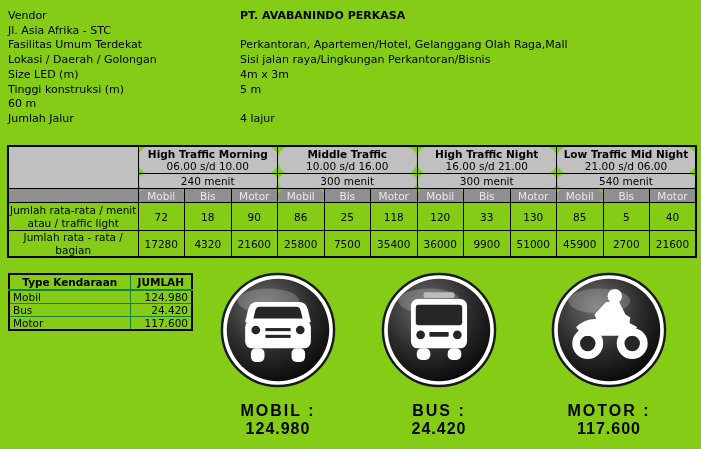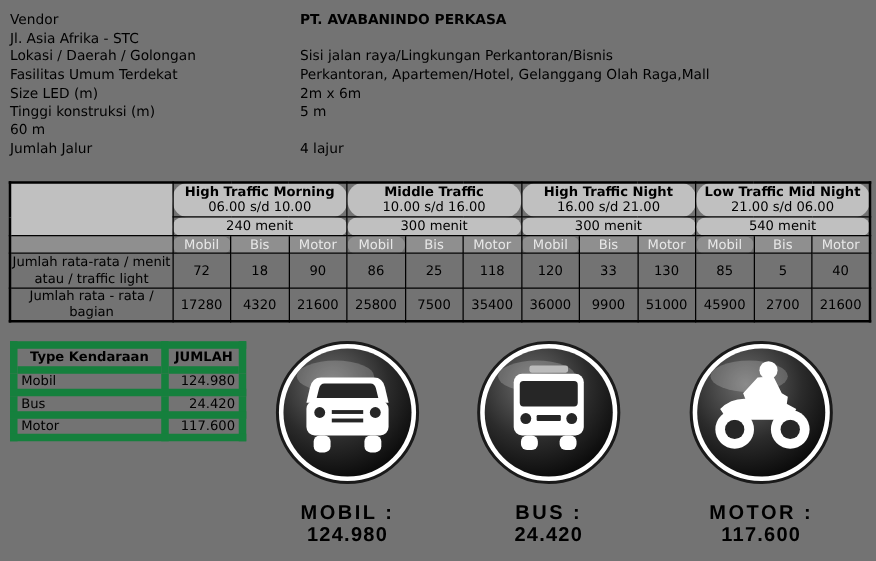--- a/index.html
+++ b/index.html
@@ -1,16 +1,16 @@
 <!DOCTYPE html>
 <html><head>
 <meta charset="utf-8">
 <style>
   html,body{margin:0;padding:0;background:#fff;}
-  .page{position:relative;width:701px;height:449px;background:#737373;
+  .page{position:relative;width:701px;height:449px;background:#84cc16;
         font-family:"DejaVu Sans",sans-serif;color:#000;overflow:hidden;}
 
   
   .info{position:absolute;left:8px;top:9px;}
   .info-row{display:flex;font-size:11px;line-height:14.7px;white-space:pre;}
   .info-label{width:232px;flex:0 0 232px;}
   .info-row.bold .info-value{font-weight:bold;}
 
   
   table.traffic{position:absolute;left:7px;top:145px;width:690px;
@@ -24,21 +24,21 @@
   td.vhead{background:#8f8f8f;color:#e8e8e8;height:13px;border-bottom-width:2px;}
   td.vhead-first{background:#8f8f8f;border-right-width:2px;border-bottom-width:2px;}
   td.bl2{border-left-width:2px;border-radius:13px;}
   td.rlabel{text-align:left;padding:1px 2px;border-right-width:2px;line-height:12.5px;}
   tr.r1 td{height:27px;}
   tr.r2 td{height:18px;}
 
   
   table.summary{position:absolute;left:8px;top:273px;border-collapse:collapse;
         font-size:10.5px;border:2px solid #000;table-layout:fixed;}
-  table.summary td{border:6px solid #15803d;padding:0 3px;height:12px;line-height:12px;}
+  table.summary td{border:1px solid #15803d;padding:0 3px;height:12px;line-height:12px;}
   table.summary tr.shead td{font-weight:bold;text-align:center;height:14px;border-bottom-width:2px;}
   td.sname{text-align:left;}
   td.sval{text-align:right;}
 
   
   .badge{position:absolute;top:272px;width:116px;text-align:center;}
   .badge-mobil{left:220px;} .badge-bus{left:381px;} .badge-motor{left:551px;}
   .badge-label{margin-top:10px;font-family:Liberation Sans, sans-serif;
         font-weight:bold;font-size:16px;letter-spacing:2px;line-height:18px;white-space:nowrap;}
   .badge-value{font-family:"Liberation Sans",sans-serif;font-weight:bold;
@@ -51,30 +51,30 @@
 
   <div class="info">
     <div class="info-row bold">
       <span class="info-label">Vendor</span>
       <span class="info-value">PT. AVABANINDO PERKASA</span>
     </div>
     <div class="info-row">
       <span class="info-value">Jl. Asia Afrika - STC</span>
     </div>
     <div class="info-row">
+      <span class="info-label">Fasilitas Umum Terdekat</span>
+      <span class="info-value">Perkantoran, Apartemen/Hotel, Gelanggang Olah Raga,Mall</span>
+    </div>
+    <div class="info-row">
       <span class="info-label">Lokasi / Daerah / Golongan</span>
       <span class="info-value">Sisi jalan raya/Lingkungan Perkantoran/Bisnis</span>
     </div>
     <div class="info-row">
-      <span class="info-label">Fasilitas Umum Terdekat</span>
-      <span class="info-value">Perkantoran, Apartemen/Hotel, Gelanggang Olah Raga,Mall</span>
-    </div>
-    <div class="info-row">
       <span class="info-label">Size LED (m)</span>
-      <span class="info-value">2m x 6m</span>
+      <span class="info-value">4m x 3m</span>
     </div>
     <div class="info-row">
       <span class="info-label">Tinggi konstruksi (m)</span>
       <span class="info-value">5 m</span>
     </div>
     <div class="info-row">
       <span class="info-value">60 m</span>
     </div>
     <div class="info-row">
       <span class="info-label">Jumlah Jalur</span>

